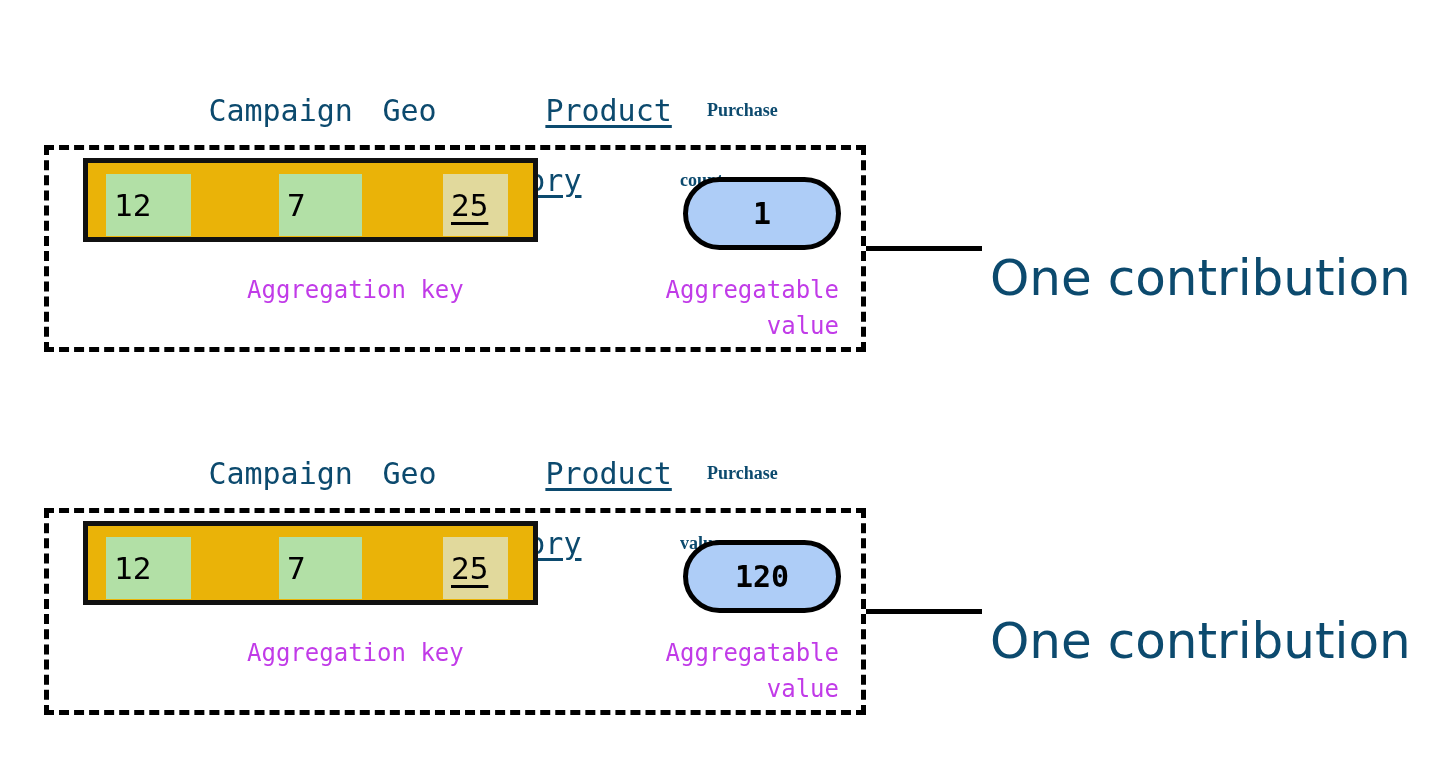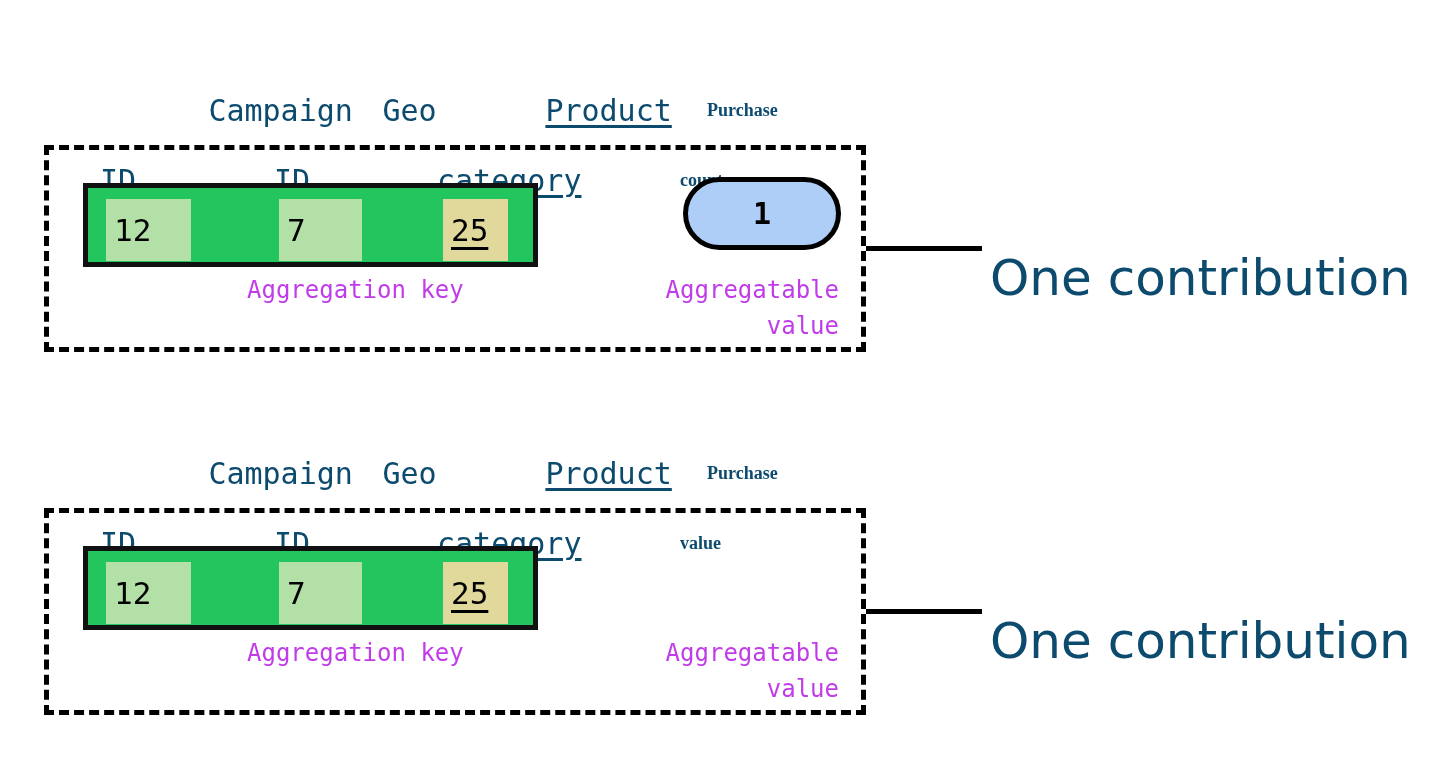--- a/index.html
+++ b/index.html
@@ -71,26 +71,26 @@
     height: 207px;
     box-sizing: border-box;
     border: 5px dashed #000000;
     background: transparent;
   }
 
   
   .key-box {
     position: absolute;
     left: 34px;
-    top: 33px;
+    top: 8px;
     width: 455px;
     height: 84px;
     box-sizing: border-box;
     border: 5px solid #111111;
-    background: #22c55e;
+    background: #eab308;
   }
   .key-cell {
     position: absolute;
     top: 11px;
     height: 62px;
     display: flex;
     align-items: center;
     justify-content: flex-start;
     box-sizing: border-box;
     padding-left: 8px;
@@ -251,20 +251,23 @@
         <span class="cellval">12</span>
       </div>
       <div class="key-cell k1">
         <span class="cellval">7</span>
       </div>
       <div class="key-cell k2">
         <span class="cellval">25</span>
       </div>
     </div>
 
+    <div class="value-pill">
+      <span>120</span>
+    </div>
 
     <div class="annot agg-key">Aggregation key</div>
     <div class="annot agg-value">Aggregatable
 value</div>
 
   </div>
 
   <div class="leader-line"></div>
   <div class="caption">One contribution</div>
 </div>

